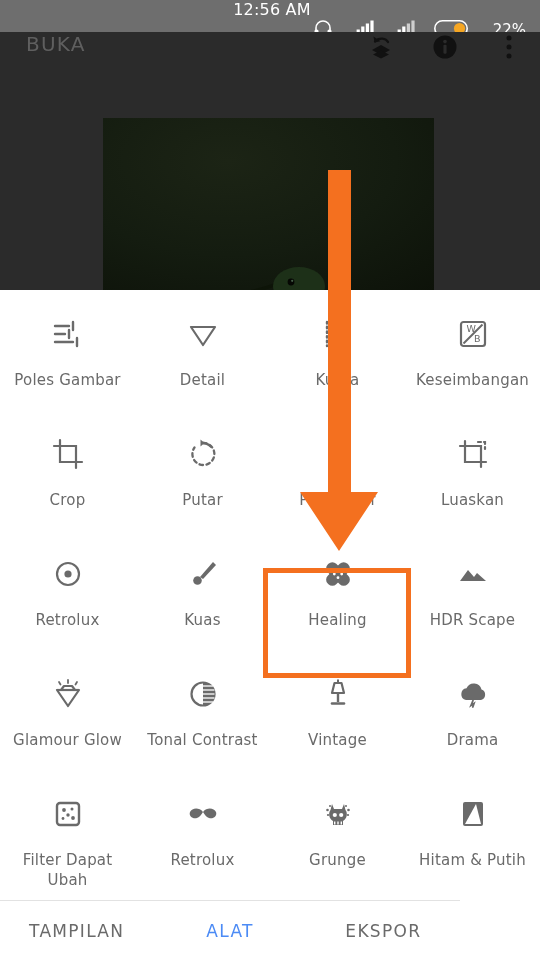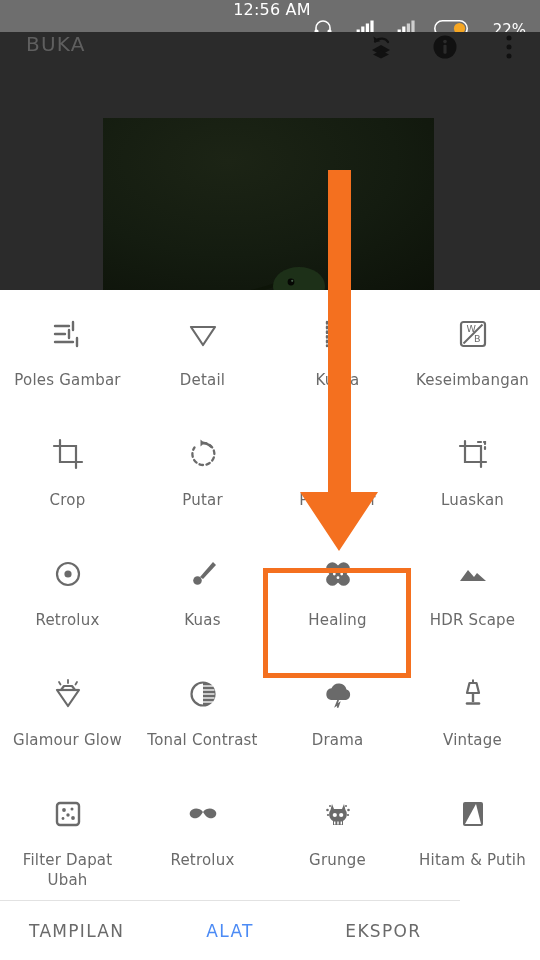--- a/index.html
+++ b/index.html
@@ -341,36 +341,36 @@
               <line x1="17" y1="21" x2="28.5" y2="21"></line>
               <line x1="17" y1="25" x2="27" y2="25"></line>
             </g>
           </svg>
         </span>
         <span class="lbl">Tonal Contrast</span>
       </div>
       <div class="cell">
         <span class="ico">
           <svg width="34" height="34" viewBox="0 0 34 34">
-            <path d="M10 23 A6 6 0 0 1 10.5 11.2 A8 8 0 0 1 25.5 12.5 A5.5 5.5 0 0 1 25 23 Z" fill="#6a6a6a"></path>
-            <path d="M17 23.5 L15 28.5 L18 26.5 L16.8 30" fill="none" stroke="#6a6a6a" stroke-width="1.8" stroke-linecap="round"></path>
-          </svg>
-        </span>
-        <span class="lbl">Drama</span>
-      </div>
-      <div class="cell">
-        <span class="ico">
-          <svg width="34" height="34" viewBox="0 0 34 34">
             <path d="M11 16 L13.5 6 L20.5 6 L23 16 Z" fill="none" stroke="#6a6a6a" stroke-width="2.2" stroke-linejoin="round"></path>
             <line x1="17" y1="16" x2="17" y2="25" stroke="#6a6a6a" stroke-width="2.4"></line>
             <line x1="11" y1="26.5" x2="23" y2="26.5" stroke="#6a6a6a" stroke-width="2.6" stroke-linecap="round"></line>
             <line x1="17" y1="2.5" x2="17" y2="6" stroke="#6a6a6a" stroke-width="2"></line>
           </svg>
         </span>
         <span class="lbl">Vintage</span>
+      </div>
+      <div class="cell">
+        <span class="ico">
+          <svg width="34" height="34" viewBox="0 0 34 34">
+            <path d="M10 23 A6 6 0 0 1 10.5 11.2 A8 8 0 0 1 25.5 12.5 A5.5 5.5 0 0 1 25 23 Z" fill="#6a6a6a"></path>
+            <path d="M17 23.5 L15 28.5 L18 26.5 L16.8 30" fill="none" stroke="#6a6a6a" stroke-width="1.8" stroke-linecap="round"></path>
+          </svg>
+        </span>
+        <span class="lbl">Drama</span>
       </div>
     </div>
 
     <div class="row">
       <div class="cell">
         <span class="ico">
           <svg width="34" height="34" viewBox="0 0 34 34">
             <rect x="6" y="6" width="22" height="22" rx="3" fill="none" stroke="#6a6a6a" stroke-width="2.4"></rect>
             <g fill="#6a6a6a">
               <circle cx="13" cy="13" r="1.9"></circle>

